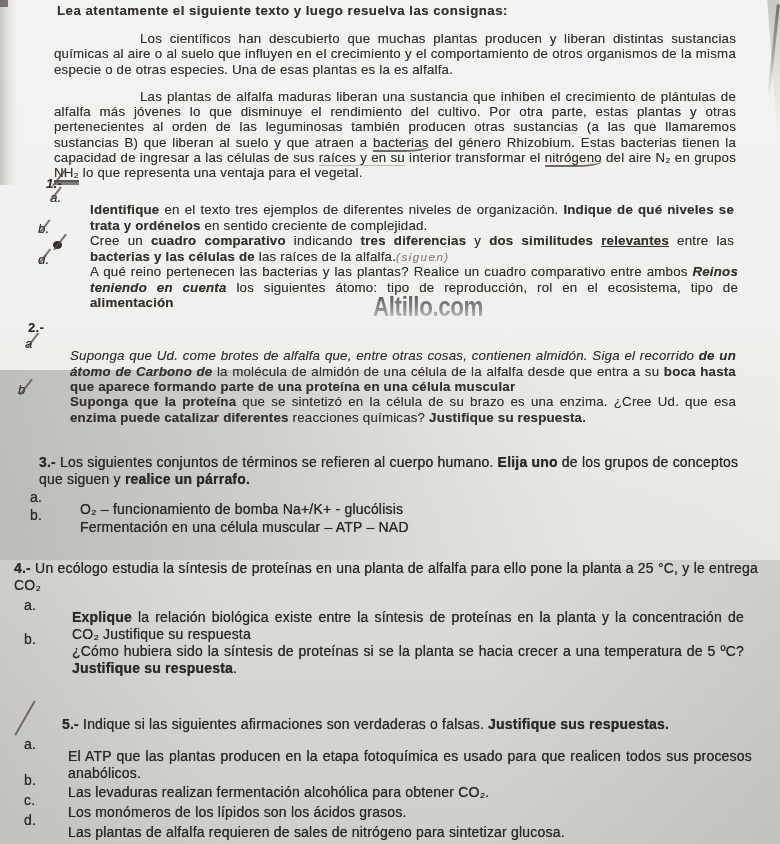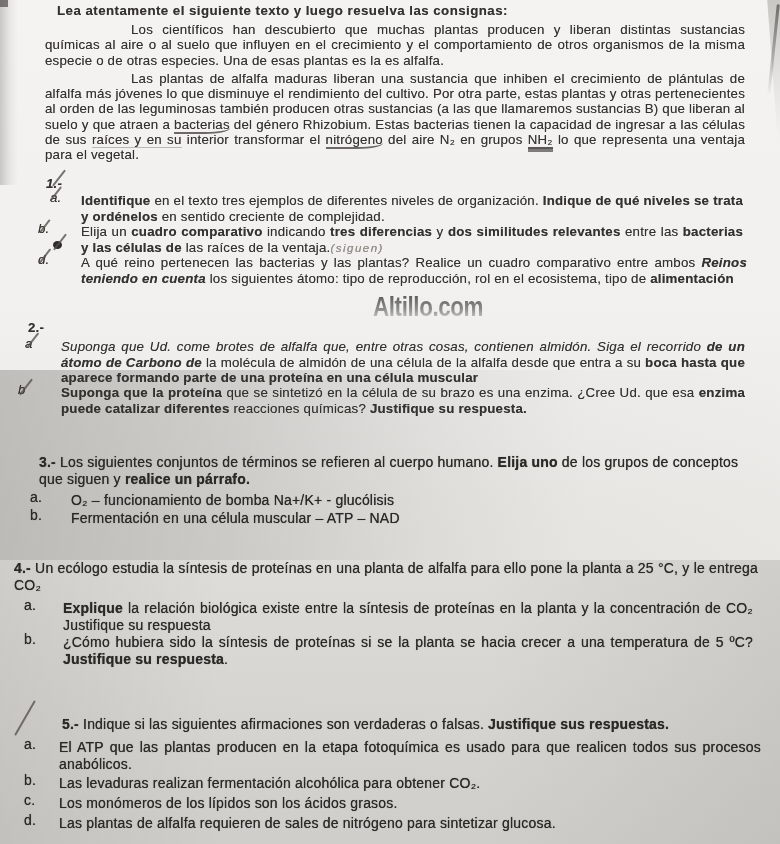--- a/index.html
+++ b/index.html
@@ -27,28 +27,28 @@
   .band-low{left:0;top:560px;width:100%;height:284px;
     background:
       linear-gradient(90deg,rgba(150,148,144,.28) 0%,rgba(185,183,179,.16) 28%,rgba(190,188,184,.18) 62%,rgba(158,156,152,.30) 100%),
       linear-gradient(180deg,rgba(205,203,199,.10),rgba(168,166,162,.26));}
   
   .txt{position:absolute;z-index:3;line-height:15.3px;font-size:13.3px;letter-spacing:.2px;
     text-shadow:0 0 .4px rgba(58,56,52,.55);}
   .just{text-align:justify;}
   .fb{font-weight:700;}
   .fi{font-style:italic;}
-  .tu{}
+  .tu{text-decoration:underline;}
   .upen{border-bottom:2px solid rgba(72,70,66,.8);border-radius:0 0 45%/6px;}
   .upen2{border-bottom:2px solid rgba(62,60,56,.85);box-shadow:0 3px 0 rgba(62,60,56,.65);}
   .upenl{border-bottom:1.5px solid rgba(115,112,108,.45);}
   .hwn{color:#95918b;font-style:italic;font-size:11.5px;letter-spacing:1.5px;}
   .item{position:absolute;z-index:3;}
   .item .marker{position:absolute;top:0;}
-  p{margin:3px;}
+  p{margin:12px;}
   .dark-sec{font-size:14px;line-height:17px;color:#2a2926;
     text-shadow:0 0 .7px rgba(42,41,38,.8);}
   
   .hw-slash{position:absolute;width:2px;border-radius:2px;background:rgba(84,81,76,.78);
     transform:rotate(38deg);z-index:4;}
   .hw-dot{position:absolute;width:9px;height:8px;border-radius:50%;background:#2c2b28;z-index:4;}
   
   .watermark{position:absolute;left:373px;top:291px;z-index:2;
     font-size:28px;font-weight:700;letter-spacing:-.5px;
     transform:scaleX(.8);transform-origin:left top;
@@ -75,21 +75,21 @@
   <p style="text-indent:86px;"><span>Las plantas de alfalfa maduras liberan una sustancia que inhiben el crecimiento de plántulas de alfalfa más jóvenes lo que disminuye el rendimiento del cultivo. Por otra parte, estas plantas y otras pertenecientes al orden de las leguminosas también producen otras sustancias (a las que llamaremos sustancias B) que liberan al suelo y que atraen a </span><span class="upen">bacterias</span><span> del género Rhizobium. Estas bacterias tienen la capacidad de ingresar a las células de sus </span><span class="upenl">raíces y en su</span><span> interior transformar el </span><span class="upen">nitrógeno</span><span> del aire N₂ en grupos </span><span class="upen2">NH₂</span><span> lo que representa una ventaja para el vegetal.</span></p>
 </div>
 
 <div class="txt fb fi" style="left:46px;top:176px;">1.-</div>
 <div class="item txt just" style="left:78px;top:190px;width:668px;line-height:15.5px;">
   <span class="marker fi" style="left:-28px;">a.</span>
   <p><span class="fb">Identifique</span><span> en el texto tres ejemplos de diferentes niveles de organización. </span><span class="fb">Indique de qué niveles se trata y ordénelos</span><span> en sentido creciente de complejidad.</span></p>
 </div>
 <div class="item txt just" style="left:78px;top:221px;width:668px;line-height:15.5px;">
   <span class="marker fi" style="left:-40px;">b.</span>
-  <p><span>Elija un </span><span class="fb">cuadro comparativo</span><span> indicando </span><span class="fb">tres diferencias</span><span> y </span><span class="fb">dos similitudes</span><span> </span><span class="fb tu">relevantes</span><span> entre las </span><span class="fb">bacterias y las células de</span><span> las raíces de la ventaja.</span><span class="hwn">(siguen)</span></p>
+  <p><span>Cree un </span><span class="fb">cuadro comparativo</span><span> indicando </span><span class="fb">tres diferencias</span><span> y </span><span class="fb">dos similitudes</span><span> </span><span class="fb tu">relevantes</span><span> entre las </span><span class="fb">bacterias y las células de</span><span> las raíces de la alfalfa.</span><span class="hwn">(siguen)</span></p>
 </div>
 <div class="hw-dot" style="left:53px;top:241px;"></div>
 <div class="item txt just" style="left:78px;top:252px;width:672px;line-height:15.5px;">
   <span class="marker fi" style="left:-40px;">d.</span>
   <p><span>A qué reino pertenecen las bacterias y las plantas? Realice un cuadro comparativo entre ambos </span><span class="fb fi">Reinos teniendo en cuenta</span><span> los siguientes átomo: tipo de reproducción, rol en el ecosistema, tipo de </span><span class="fb">alimentación</span></p>
 </div>
 
 <div class="txt fb" style="left:28px;top:320px;">2.-</div>
 <div class="item txt just" style="left:58px;top:336px;width:690px;line-height:15.5px;">
   <span class="marker fi" style="left:-33px;">a</span>

